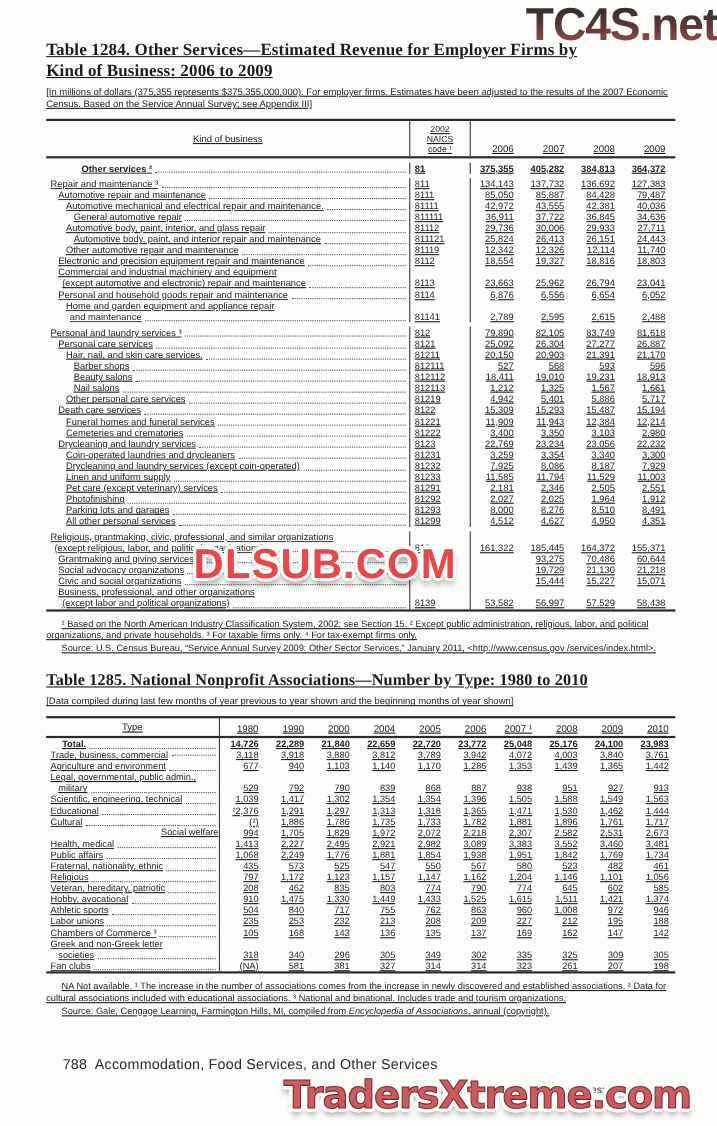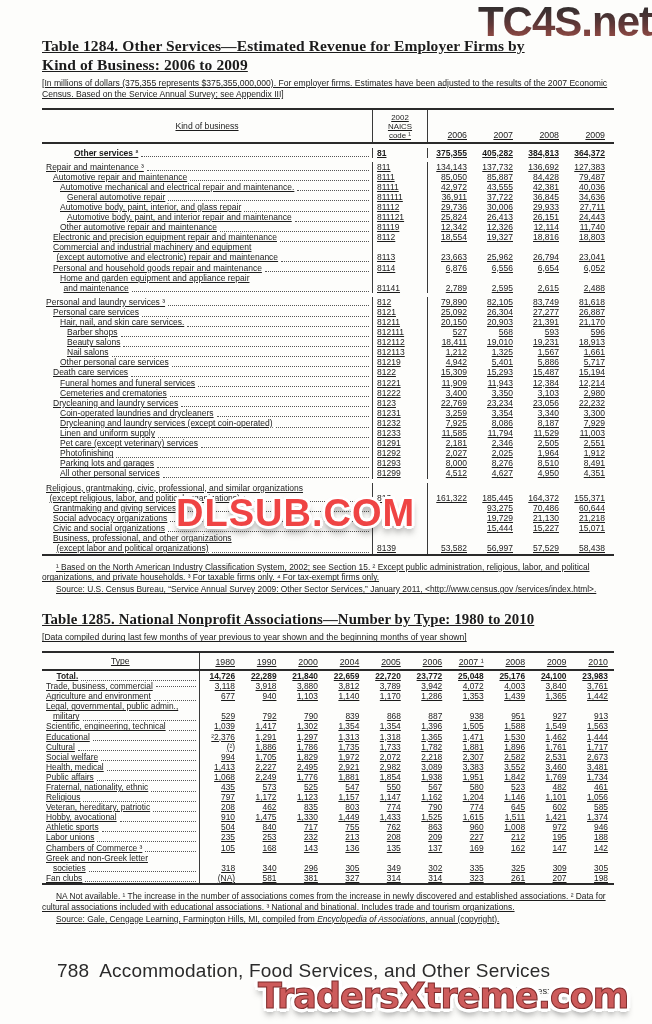--- a/index.html
+++ b/index.html
@@ -31,21 +31,21 @@
   .src{font-size:8.4px;line-height:10.6px;margin-top:1px;text-indent:14px;color:#222;}
   
   .t1285 .h-type{width:160px;display:flex;align-items:center;justify-content:center;font-size:8.6px;
        border-right:1px solid #3a3a3a;box-sizing:border-box;padding:3px 0;}
   .t1285 .h-year{width:42px;align-self:flex-end;text-align:right;padding:0 6px 2px 0;
        font-size:8.8px;box-sizing:border-box;}
   .t1285 .c-label{width:160px;border-right:1px solid #3a3a3a;}
   .t1285 .c-val{width:42px;padding-right:6px;}
   .r1285{display:flex;height:10.1px;font-size:8.4px;line-height:9.6px;}
   
-  .f-section{position:absolute;left:57px;top:960px;font-size:19px;color:#2b2b2b;letter-spacing:.2px;}
+  .f-section{position:absolute;left:57px;top:960px;font-size:13px;color:#2b2b2b;letter-spacing:.2px;}
   .f-pub{position:absolute;left:297px;top:986px;font-size:9.3px;color:#2b2b2b;}
   
   .wm{position:absolute;pointer-events:none;white-space:nowrap;}
   .wm-top{top:-2px;right:0;font-family:"Liberation Sans",sans-serif;font-weight:bold;font-size:42px;
        letter-spacing:-1px;background:linear-gradient(180deg,#262626 15%,#5a3030 55%,#9c4a42 90%);
        -webkit-background-clip:text;background-clip:text;color:transparent;opacity:.96;}
   .wm-mid{top:492px;left:176px;font-family:Liberation Sans, sans-serif;font-weight:bold;font-size:38px;
        letter-spacing:1px;color:#ef4444;
        text-shadow:-2px -2px 0 #fff,2px -2px 0 #fff,-2px 2px 0 #fff,2px 2px 0 #fff,
                    0 -3px 0 #fff,0 3px 0 #fff,-3px 0 0 #fff,3px 0 0 #fff,0 6px 7px rgba(40,40,40,.55);}
@@ -652,21 +652,21 @@
           <div class="c-val">1,786</div>
           <div class="c-val">1,735</div>
           <div class="c-val">1,733</div>
           <div class="c-val">1,782</div>
           <div class="c-val">1,881</div>
           <div class="c-val">1,896</div>
           <div class="c-val">1,761</div>
           <div class="c-val">1,717</div>
         </div>
         <div class="r1285">
-          <div class="c-label" style="padding-left: 4px;">
+          <div class="c-label" style="padding-left: 4px; flex-direction: column;">
             <div class="" style="display: inline;">Social welfare</div>
             <div class="leader"></div>
           </div>
           <div class="c-val">994</div>
           <div class="c-val">1,705</div>
           <div class="c-val">1,829</div>
           <div class="c-val">1,972</div>
           <div class="c-val">2,072</div>
           <div class="c-val">2,218</div>
           <div class="c-val">2,307</div>

